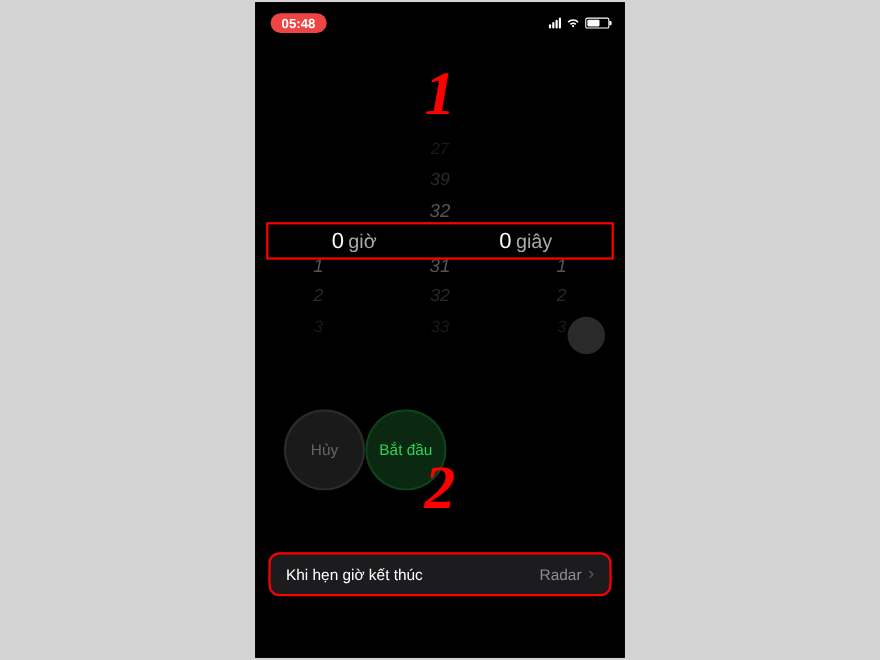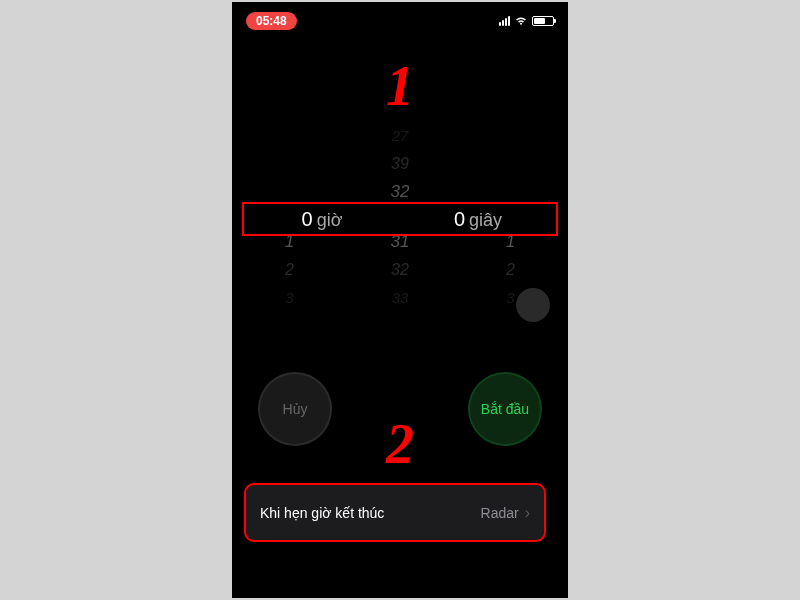--- a/index.html
+++ b/index.html
@@ -168,21 +168,20 @@
       border-radius: 50%;
       background: rgba(120,120,120,0.35);
       z-index: 6;
     }
     .buttons-row {
       position: absolute;
       bottom: 150px;
       left: 0;
       right: 0;
       display: flex;
-      justify-content: space-between;
       padding: 0 24px;
     }
     .circle-btn {
       width: 74px;
       height: 74px;
       border-radius: 50%;
       display: flex;
       align-items: center;
       justify-content: center;
       font-size: 14px;
@@ -194,22 +193,22 @@
     }
     .btn-start {
       background: #0a2910;
       color: #30d158;
       border-color: rgba(48,209,88,0.15);
     }
     .end-row {
       position: absolute;
       bottom: 54px;
       left: 10px;
-      right: 20px;
-      height: 59px;
+      right: 10px;
+      height: 40px;
       background: #1c1c1e;
       border-radius: 10px;
       border: 2px solid #ff0000;
       display: flex;
       align-items: center;
       justify-content: space-between;
       padding: 12px 14px;
     }
     .end-label {
       color: #fff;

